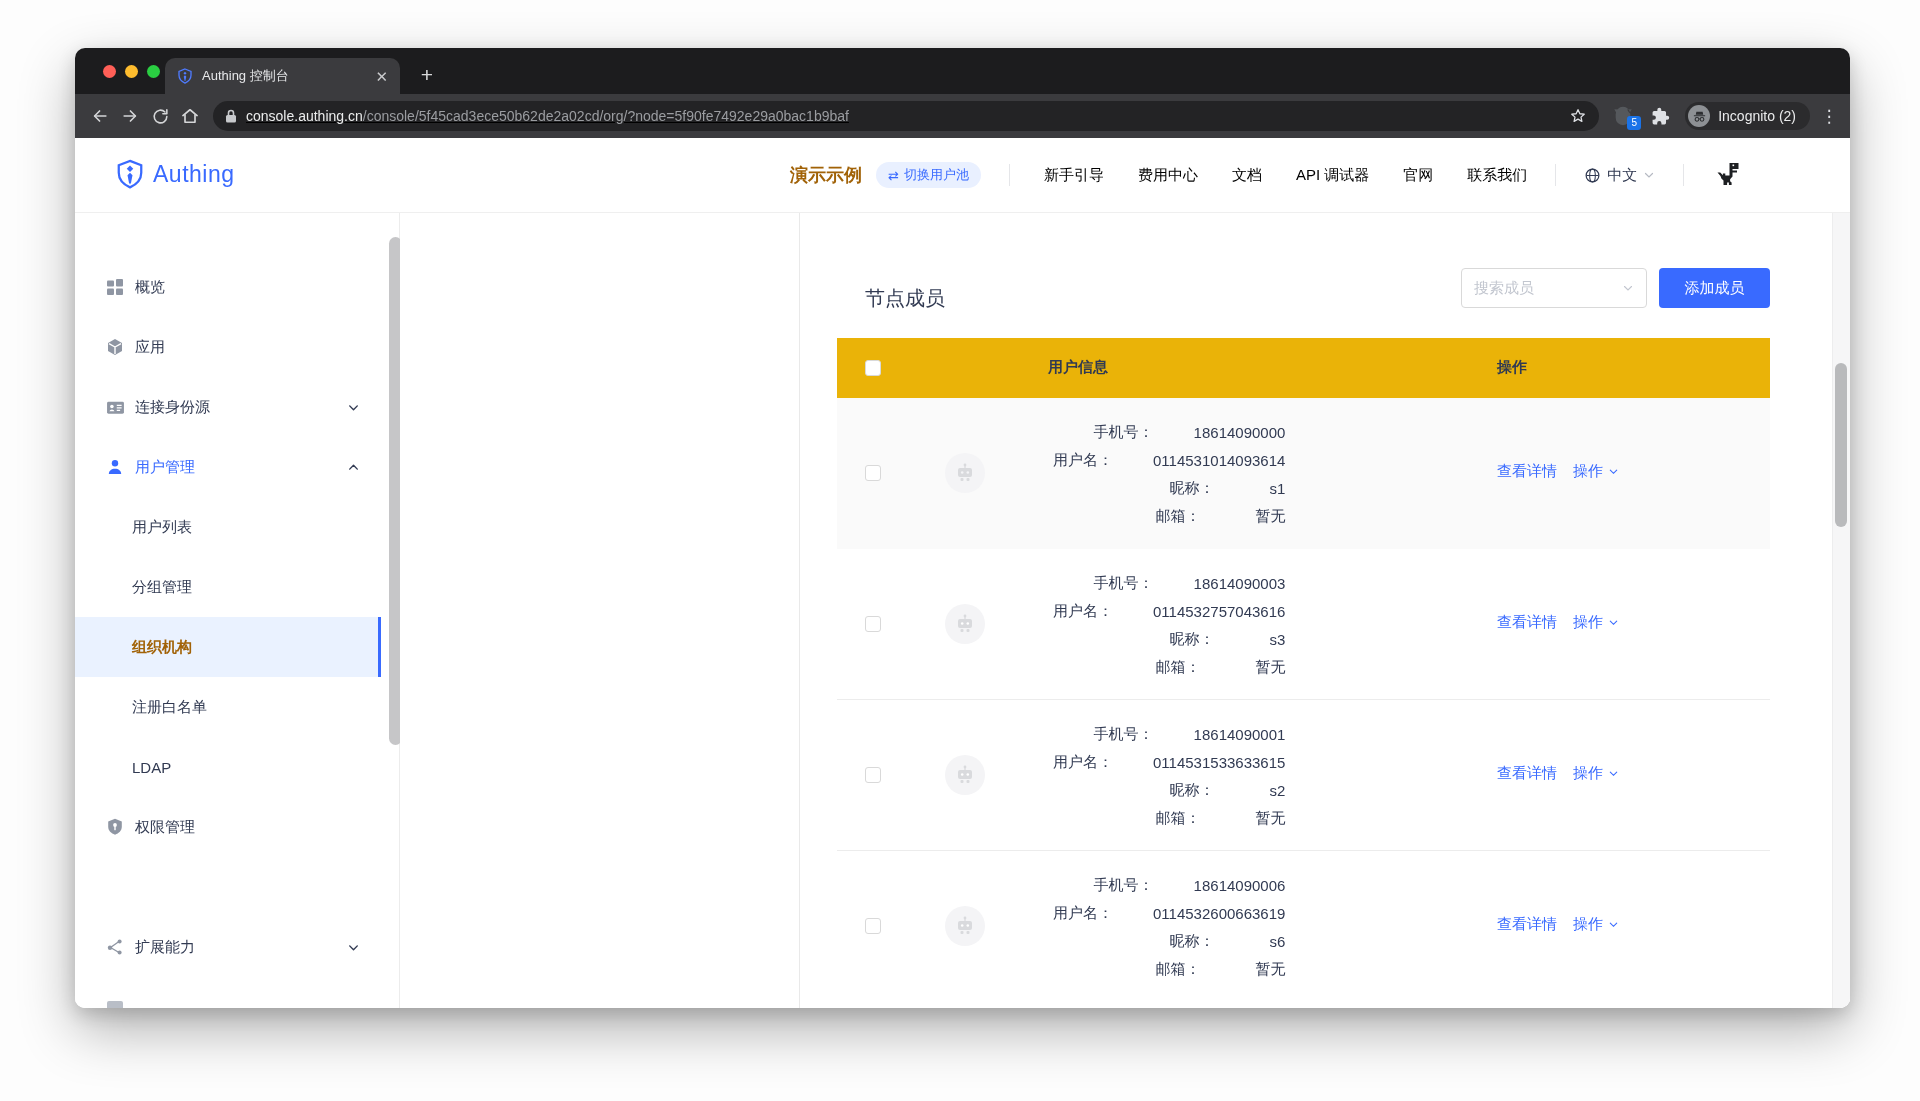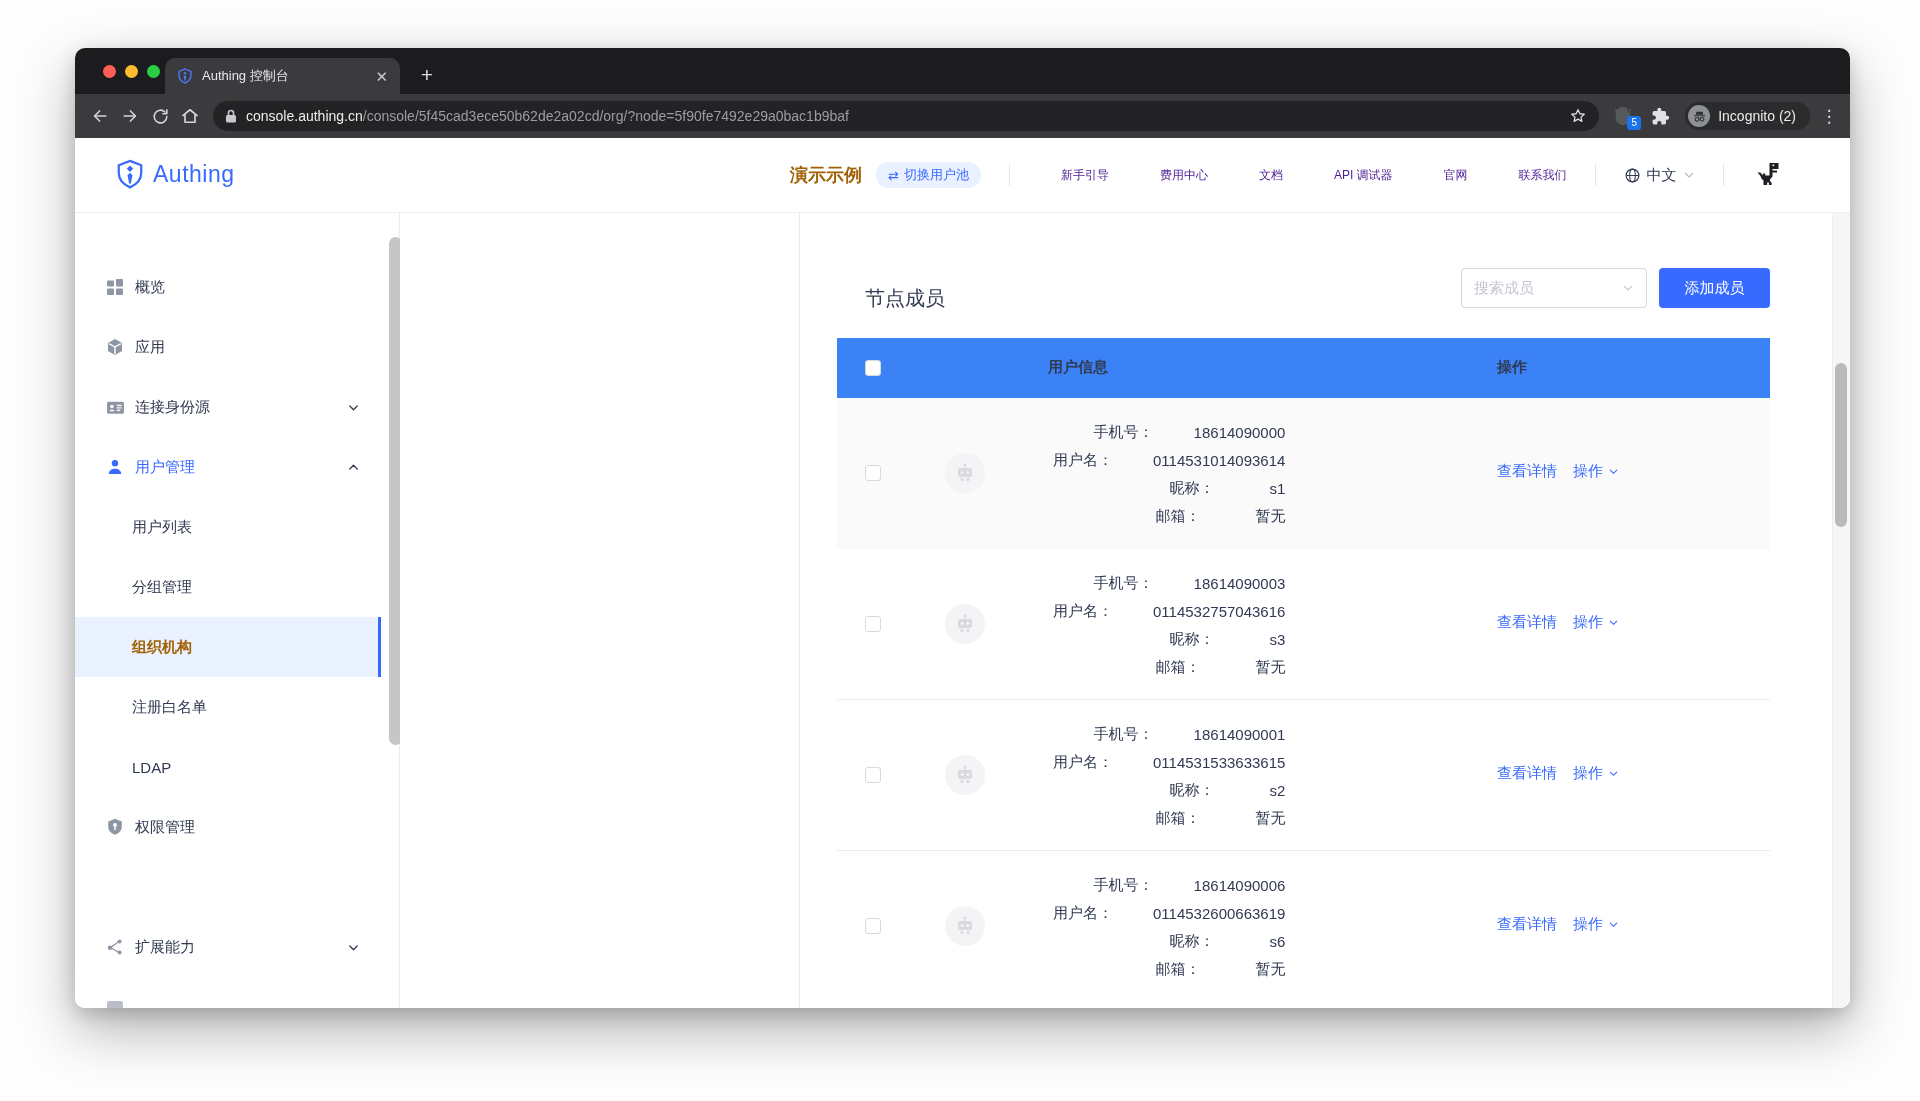--- a/index.html
+++ b/index.html
@@ -20,21 +20,21 @@
   .tab-close { color:#c9cacc; font-size:15px; line-height:1; cursor:default; }
   .newtab { position:absolute; left:338px; top:14px; width:28px; height:28px; color:#d8d9db;
     font-size:21px; text-align:center; line-height:26px; border-radius:50%; }
 
   
   .toolbar { position:absolute; left:0; top:46px; width:100%; height:44px; background:#3b3b3e;
     display:flex; align-items:center; }
   .navbtn { width:30px; height:30px; display:flex; align-items:center; justify-content:center; flex:0 0 auto; }
   .navbtn svg { stroke:#d4d5d7; stroke-width:2; fill:none; stroke-linecap:round; stroke-linejoin:round; }
   .urlpill { flex:1; height:30px; margin:0 10px 0 8px; background:#232325; border-radius:15px;
-    display:flex; align-items:center; padding:0 12px; min-width:0; }
+    display:flex; align-items:center; padding:0 12px; min-width:0;text-decoration:underline; }
   .url-lock { flex:0 0 auto; margin-right:9px; display:flex; }
   .url-text { font-size:14px; white-space:nowrap; overflow:hidden; flex:1; }
   .url-host { color:#eceded; } .url-path { color:#9b9da1; }
   .star { flex:0 0 auto; margin-left:8px; display:flex; }
   .ext-cat { position:relative; width:28px; height:30px; flex:0 0 auto; display:flex; align-items:center; justify-content:center; }
   .ext-badge { position:absolute; right:-4px; bottom:1px; background:#1a73e8; color:#fff; font-size:10px;
     line-height:14px; min-width:14px; text-align:center; border-radius:3px; padding:0 2px; }
   .puzzle { width:30px; height:30px; flex:0 0 auto; display:flex; align-items:center; justify-content:center; margin-left:8px; }
   .incog { height:28px; background:#2b2b2d; border-radius:14px; display:flex; align-items:center;
     gap:8px; padding:3px 14px 3px 3px; margin-left:10px; flex:0 0 auto; }
@@ -47,21 +47,21 @@
   .appheader { position:absolute; left:0; top:90px; width:100%; height:74px; background:#fff;
     box-shadow:0 1px 0 #efefef; z-index:5; }
   .brand { position:absolute; left:40px; top:21px; display:flex; align-items:center; gap:8px; }
   .brand-name { color:#396aff; font-size:23px; font-weight:500; letter-spacing:.5px; }
   .hcenter { position:absolute; left:715px; top:0; height:74px; display:flex; align-items:center; }
   .pool-name { color:#a16207; font-size:18px; font-weight:700; }
   .switch-pill { margin-left:14px; background:#e9f0ff; color:#396aff; font-size:13px; height:26px;
     border-radius:13px; display:flex; align-items:center; gap:5px; padding:0 12px; }
   .hdivider { width:1px; height:22px; background:#e5e6e9; margin:0 28px; }
   .hnav { display:flex; align-items:center; gap:34px; margin-left:6px; }
-  .hnav span { color:#4c1d95; font-size:12px; white-space:nowrap;margin-left:17px; }
+  .hnav span { color:#000000; font-size:15px; white-space:nowrap; }
   .lang { display:flex; align-items:center; gap:6px; color:#313a52; font-size:15px; }
   .dino { margin-left:4px; display:flex; }
 
   
   .appbody { position:absolute; left:0; top:164px; width:100%; height:796px; background:#fff; }
 
   
   .sidebar { position:absolute; left:0; top:0; width:325px; height:100%; background:#fff; border-right:1px solid #ececec; }
   .sitem { position:absolute; left:0; width:354px; height:60px; display:flex; align-items:center; cursor:default; }
   .sitem .icon { position:absolute; left:30px; width:20px; height:20px; display:flex; align-items:center; justify-content:center; }
@@ -79,21 +79,21 @@
   
   .mainpanel { position:absolute; left:725px; top:0; width:1050px; height:100%; background:#fff; }
   .page-title { position:absolute; left:65px; top:73px; font-size:20px; font-weight:500; color:#313a52; }
   .search-select { position:absolute; left:661px; top:56px; width:186px; height:40px; border:1px solid #d9d9d9;
     border-radius:4px; display:flex; align-items:center; padding:0 12px; background:#fff; }
   .search-ph { color:#c2c6cf; font-size:15px; flex:1; }
   .add-btn { position:absolute; left:859px; top:56px; width:111px; height:40px; background:#396aff; border:none;
     border-radius:4px; color:#fff; font-size:15px; display:flex; align-items:center; justify-content:center; cursor:pointer; }
 
   .table { position:absolute; left:37px; top:126px; width:933px; }
-  .thead { position:absolute; left:0; top:0; width:933px; height:60px; background:#3b82f6; }
+  .thead { position:absolute; left:0; top:0; width:933px; height:60px; background:#eab308; }
   .thead .hlabel { position:absolute; top:20px; font-size:15px; font-weight:700; color:#313a52; }
   .cb { position:absolute; width:16px; height:16px; background:#fff; border:1px solid #d9d9d9; border-radius:3px; }
   .thead .cb { left:28px; top:22px; }
   .trow { position:absolute; left:0; width:933px; height:151px; }
   .trow.hl { background:#fafafa; }
   .trow .cb { left:28px; top:67px; }
   .avatar { position:absolute; left:108px; top:55px; width:40px; height:40px; border-radius:50%;
     background:#f4f4f6; display:flex; align-items:center; justify-content:center; }
   .fields { position:absolute; left:216px; top:20px; }
   .fline { display:flex; height:28px; align-items:center;justify-content:flex-end; }

